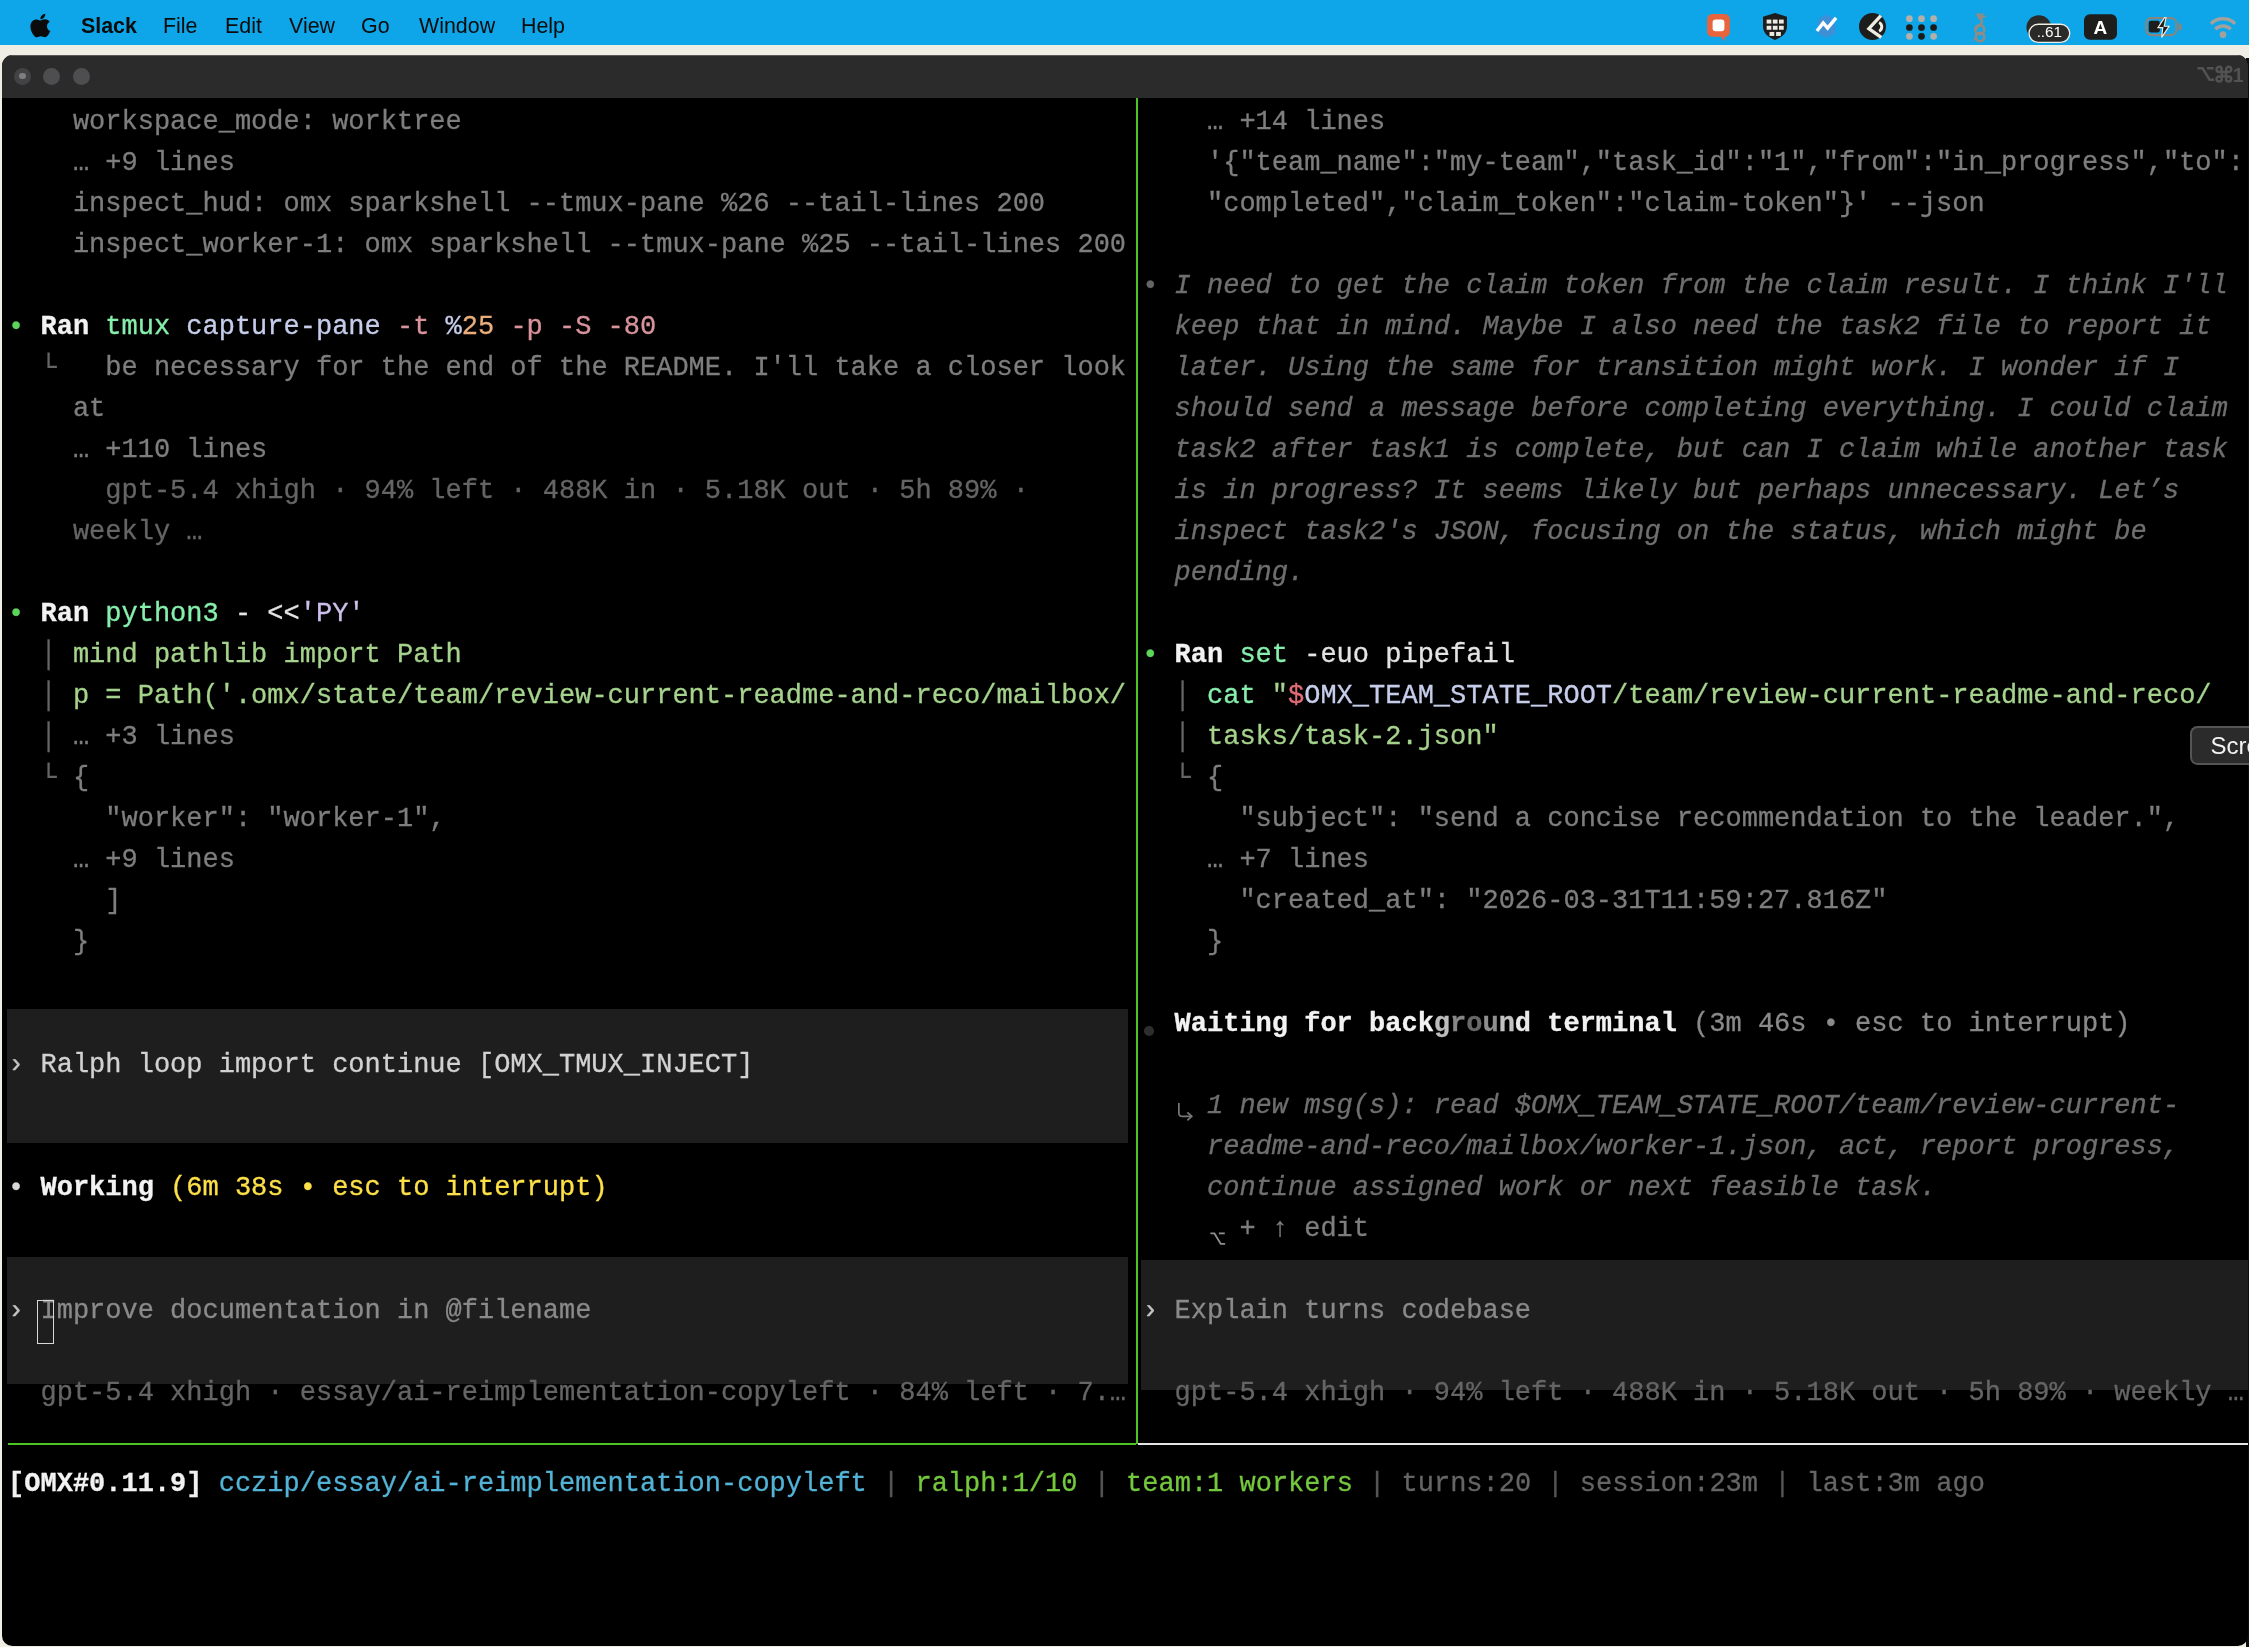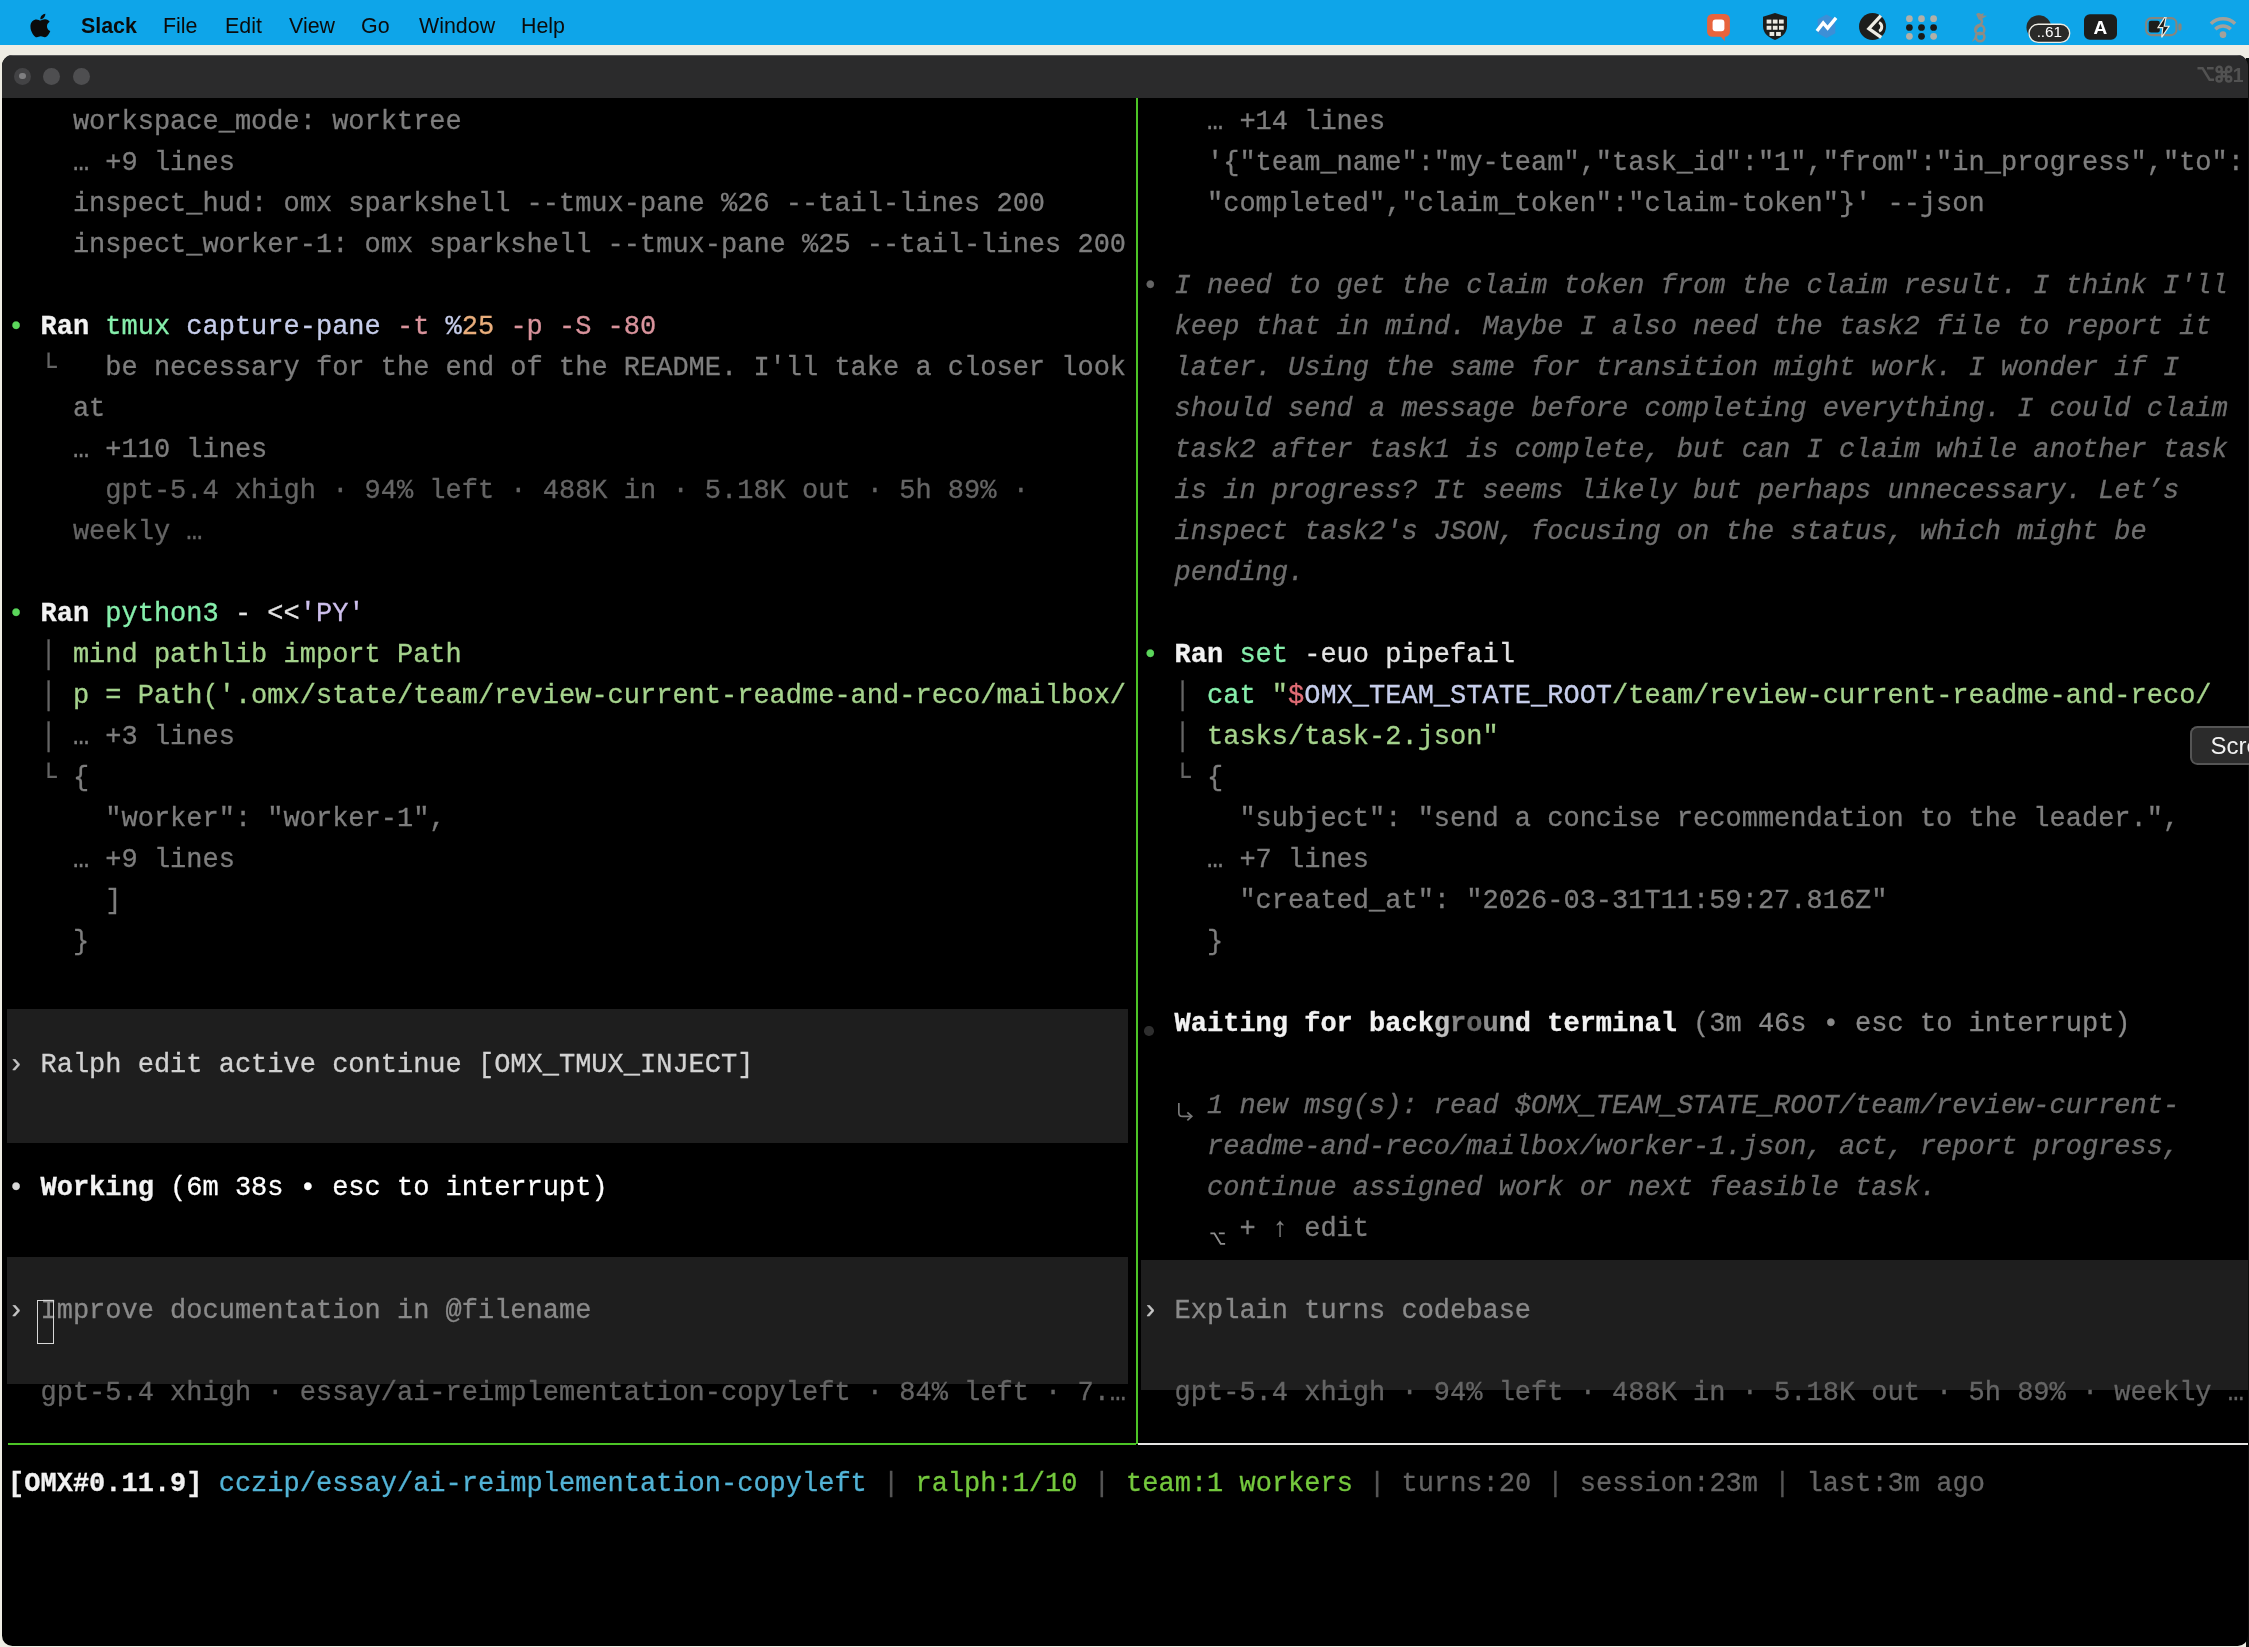--- a/index.html
+++ b/index.html
@@ -163,24 +163,24 @@
 <span class="d">  │ </span><span class="gr">mind pathlib import Path</span>
 <span class="d">  │ </span><span class="gr">p = Path('.omx/state/team/review-current-readme-and-reco/mailbox/</span>
 <span class="d">  │ </span><span class="g">… +3 lines</span>
 <span class="d">  └ </span><span class="g">{</span>
 <span class="g">      "worker": "worker-1",</span>
 <span class="g">    … +9 lines</span>
 <span class="g">      ]</span>
 <span class="g">    }</span>
 
 
-<span class="p">› </span><span style="color:#d2d2d2">Ralph edit active continue [OMX_TMUX_INJECT]</span>
-
-
-<span style="color:#d8d8d8">• </span><span class="w">Working</span> <span style="color:#ffffff">(6m 38s • esc to interrupt)</span>
+<span class="p">› </span><span style="color:#d2d2d2">Ralph loop import continue [OMX_TMUX_INJECT]</span>
+
+
+<span style="color:#d8d8d8">• </span><span class="w">Working</span> <span style="color:#fde047">(6m 38s • esc to interrupt)</span>
 
 
 <span class="p">› </span><span style="color:#8a8a8a">Improve documentation in @filename</span>
 
 <span class="d">  gpt-5.4 xhigh · essay/ai-reimplementation-copyleft · 84% left · 7.…</span></pre>
   <pre id="rpane" style="left:1140px;top:47px"><span class="g">    … +14 lines</span>
 <span class="g">    '{"team_name":"my-team","task_id":"1","from":"in_progress","to":</span>
 <span class="g">    "completed","claim_token":"claim-token"}' --json</span>
 
 <span class="d">• </span><span class="it">I need to get the claim token from the claim result. I think I'll</span>

